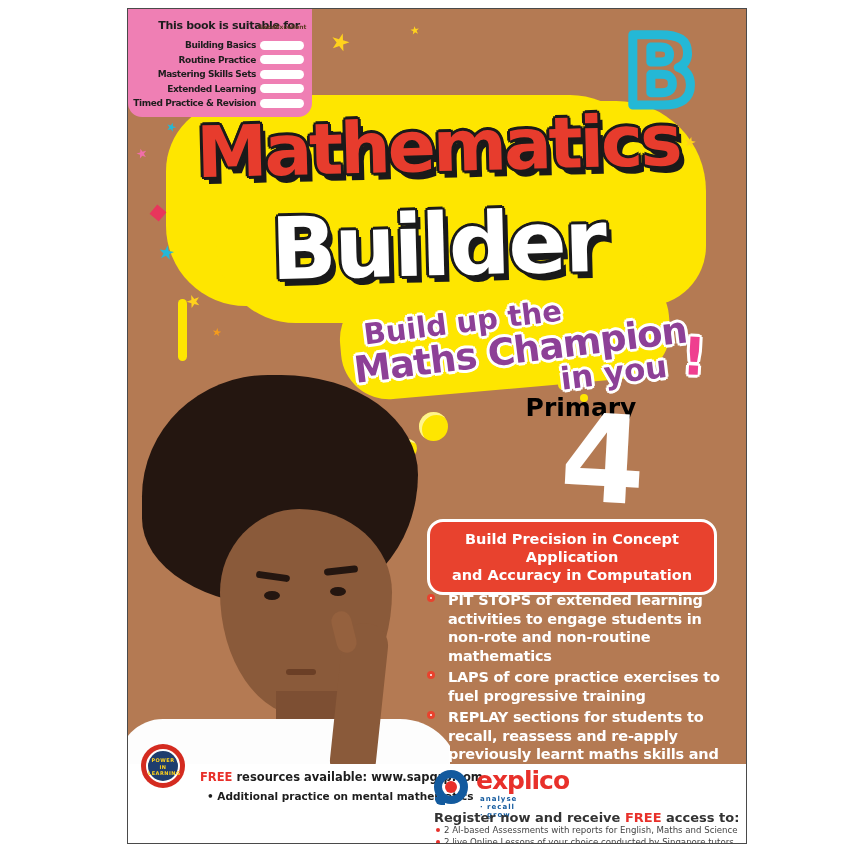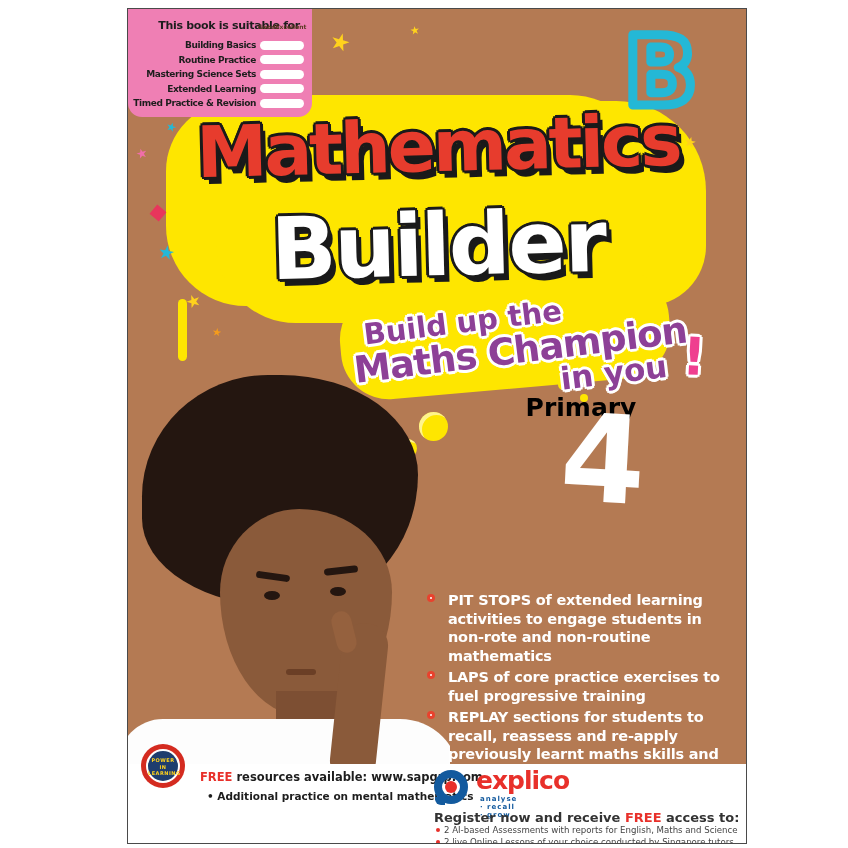--- a/index.html
+++ b/index.html
@@ -135,21 +135,21 @@
       <div class="suit-rows">
         <div class="suit-row">
           <span class="suit-label">Building Basics</span>
           <span class="bar-track"><span class="bar-fill" style="width: 100%;"></span></span>
         </div>
         <div class="suit-row">
           <span class="suit-label">Routine Practice</span>
           <span class="bar-track"><span class="bar-fill" style="width: 62%;"></span></span>
         </div>
         <div class="suit-row">
-          <span class="suit-label">Mastering Science Sets</span>
+          <span class="suit-label">Mastering Skills Sets</span>
           <span class="bar-track"><span class="bar-fill" style="width: 62%;"></span></span>
         </div>
         <div class="suit-row">
           <span class="suit-label">Extended Learning</span>
           <span class="bar-track"><span class="bar-fill" style="width: 57%;"></span></span>
         </div>
         <div class="suit-row">
           <span class="suit-label">Timed Practice &amp; Revision</span>
           <span class="bar-track"><span class="bar-fill" style="width: 57%;"></span></span>
         </div>
@@ -176,20 +176,24 @@
       <div class="brow" style="left:196px; top:206px; transform:rotate(-6deg);"></div>
       <div class="eye" style="left:136px; top:230px;"></div>
       <div class="eye" style="left:202px; top:226px;"></div>
       <div class="mouth"></div>
       <div class="neck"></div>
       <div class="shirt"></div>
       <div class="arm"></div>
       <div class="finger"></div>
     </div>
 
+    <div class="banner">
+      <div>Build Precision in Concept Application</div>
+      <div>and Accuracy in Computation</div>
+    </div>
 
     <ul class="features">
       <li>
         <span class="f-bullet"></span>
         <span>PIT STOPS</span><span> of extended learning activities to engage students in non-rote and non-routine mathematics</span>
       </li>
       <li>
         <span class="f-bullet"></span>
         <span>LAPS</span><span> of core practice exercises to fuel progressive training</span>
       </li>

